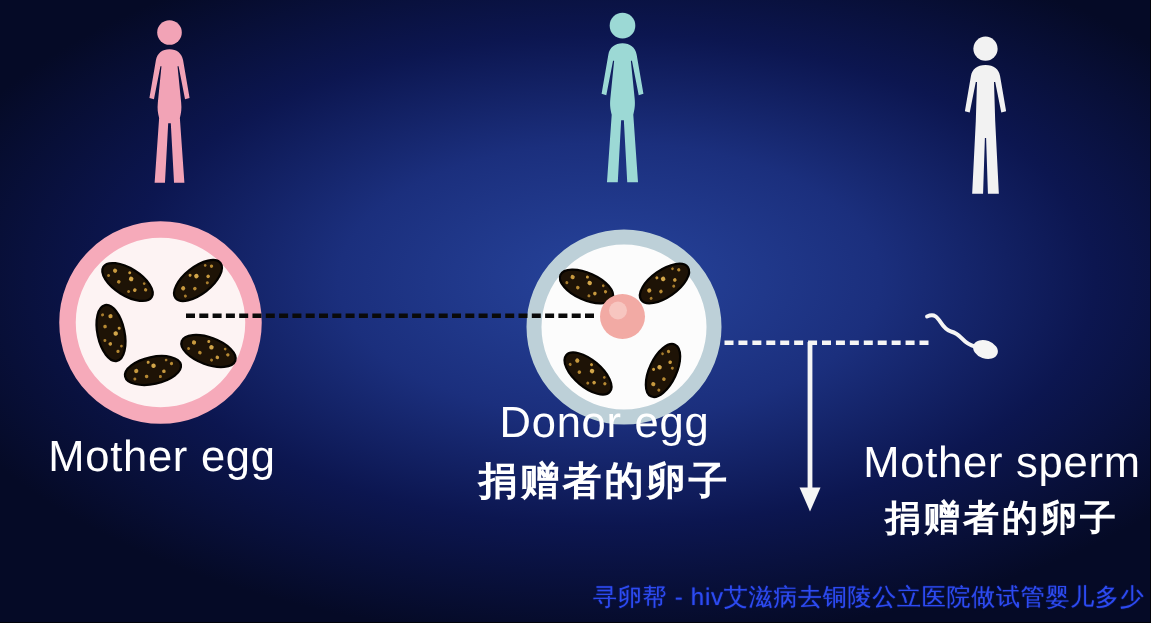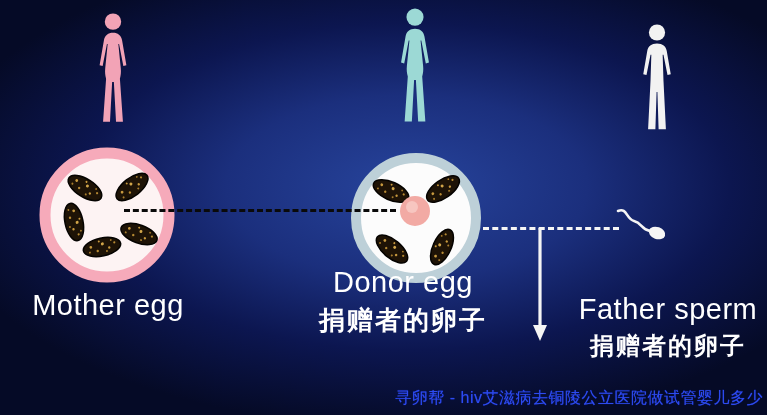--- a/index.html
+++ b/index.html
@@ -140,19 +140,19 @@
   </div>
 
   <div class="abs label-block lbl-mother">
     <div class="label-en">Mother egg</div>
   </div>
   <div class="abs label-block lbl-donor">
     <div class="label-en">Donor egg</div>
     <div class="label-zh">捐赠者的卵子</div>
   </div>
   <div class="abs label-block lbl-father">
-    <div class="label-en">Father sperm</div>
+    <div class="label-en">Mother sperm</div>
     <div class="label-zh">捐赠者的卵子</div>
   </div>
 
   <div class="abs watermark">寻卵帮 - hiv艾滋病去铜陵公立医院做试管婴儿多少</div>
 
 </div>
 
 </body></html>

